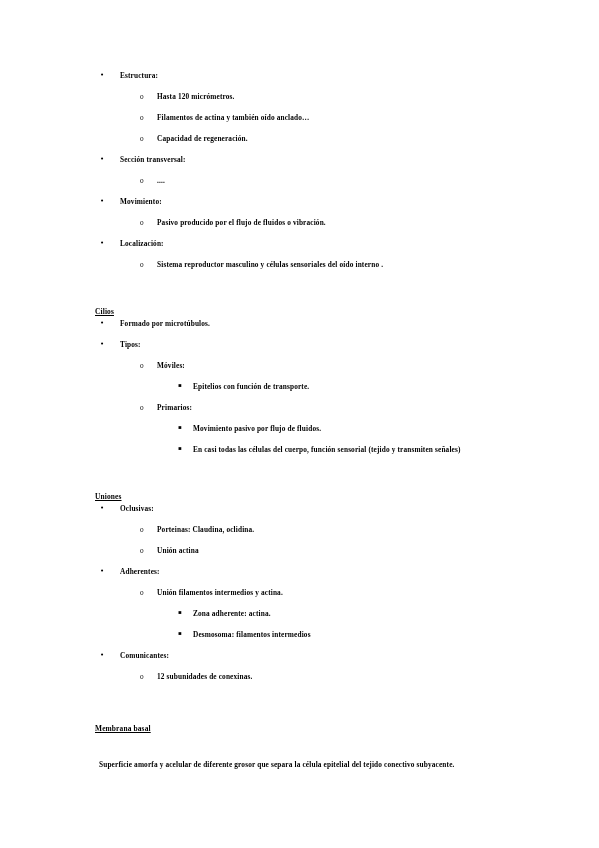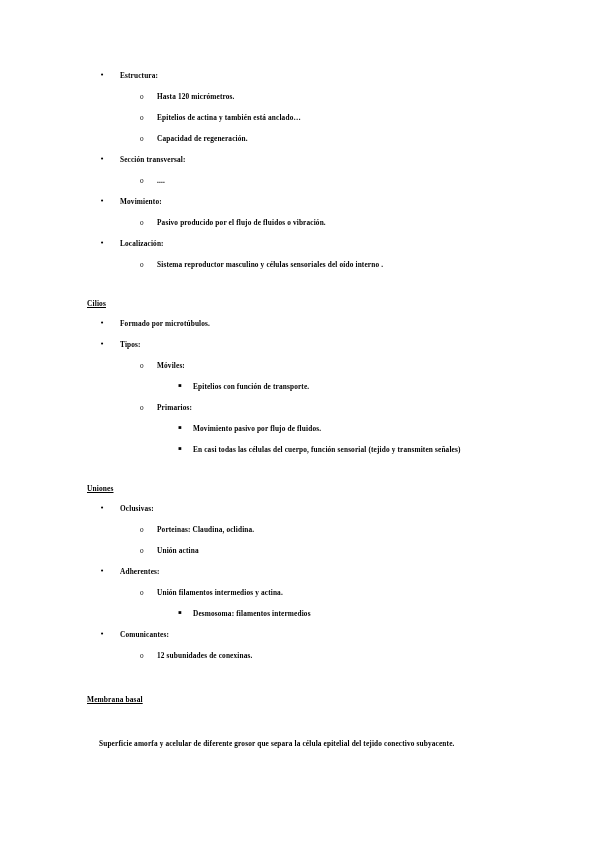--- a/index.html
+++ b/index.html
@@ -25,21 +25,21 @@
     font-size: 7.3px;
     line-height: 1;
     letter-spacing: 0.15px;
   }
 
   
   .section-heading {
     font-weight: bold;
     font-size: 7.4px;
     text-decoration: underline;
-    margin: 4px;
+    margin: 12px;
     padding: 0;
     display: inline-block;
   }
   .heading-row {
     margin: 0;
     padding: 0;
     height: 0;
   }
 
   
@@ -113,21 +113,21 @@
         <span class="txt">Estructura:</span>
       </div>
 
       <div class="row lvl2 gap-item">
         <span class="bullet">o</span>
         <span class="txt">Hasta 120 micrómetros.</span>
       </div>
 
       <div class="row lvl2 gap-item">
         <span class="bullet">o</span>
-        <span class="txt">Epitelios de actina y también está anclado…</span>
+        <span class="txt">Filamentos de actina y también oído anclado…</span>
       </div>
 
       <div class="row lvl2 gap-item">
         <span class="bullet">o</span>
         <span class="txt">Capacidad de regeneración.</span>
       </div>
 
       <div class="row lvl1 gap-item">
         <span class="bullet">•</span>
         <span class="txt">Sección transversal:</span>
@@ -235,20 +235,24 @@
       <div class="row lvl1 gap-item">
         <span class="bullet">•</span>
         <span class="txt">Adherentes:</span>
       </div>
 
       <div class="row lvl2 gap-item">
         <span class="bullet">o</span>
         <span class="txt">Unión filamentos intermedios y actina.</span>
       </div>
 
+      <div class="row lvl3 gap-item">
+        <span class="bullet">▪</span>
+        <span class="txt">Zona adherente: actina.</span>
+      </div>
 
       <div class="row lvl3 gap-item">
         <span class="bullet">▪</span>
         <span class="txt">Desmosoma: filamentos intermedios</span>
       </div>
 
       <div class="row lvl1 gap-item">
         <span class="bullet">•</span>
         <span class="txt">Comunicantes:</span>
       </div>

